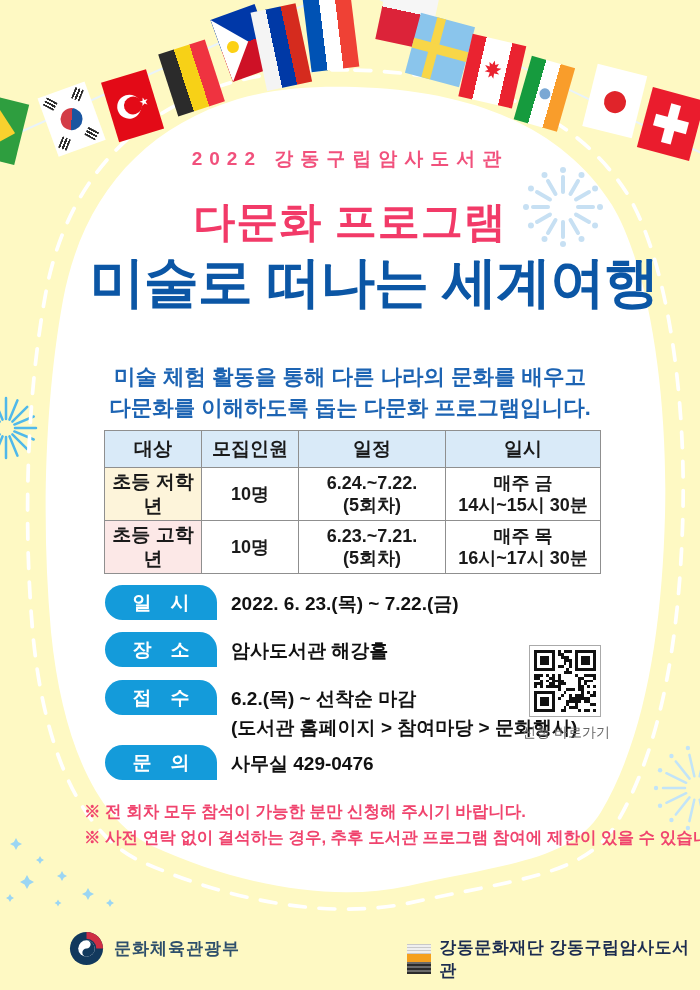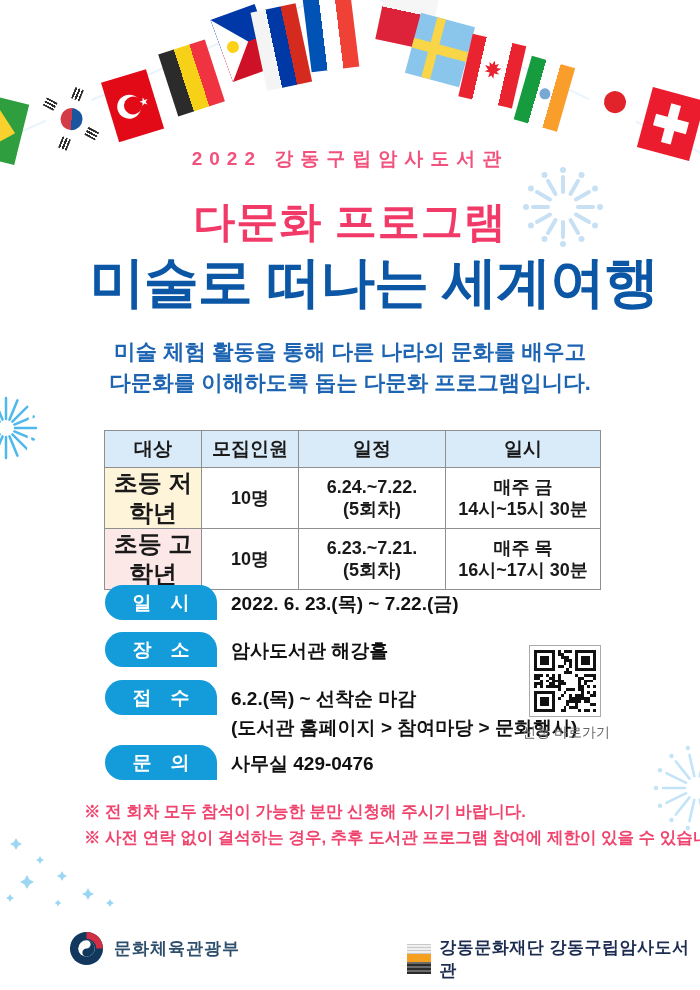--- a/index.html
+++ b/index.html
@@ -1,17 +1,17 @@
 <!DOCTYPE html>
 <html><head>
 <meta charset="utf-8">
 <style>
   html,body{margin:0;padding:0;background:#888;}
   .poster{position:relative;width:700px;height:990px;overflow:hidden;
-    background:#ffffff;font-family:"Liberation Sans",sans-serif;}
+    background:#fef9c3;font-family:"Liberation Sans",sans-serif;}
   .abs{position:absolute;}
   svg.bg{position:absolute;left:0;top:0;z-index:0;}
 
   
   .flag{position:absolute;z-index:2;transform-origin:50% 0;}
   .flag>div{position:absolute;}
   .f-brazil{left:-26px;top:98px;width:56px;height:62px;transform:rotate(14deg);background:#2e9e3f;}
   .br-diamond{left:12%;top:18%;width:76%;height:64%;background:#f8d12e;clip-path:polygon(50% 0,100% 50%,50% 100%,0 50%);}
   .f-korea{left:36px;top:90px;width:50px;height:62px;transform:rotate(-20deg);background:#fff;}
   .kr-tg{left:50%;top:50%;width:22px;height:22px;margin:-11px 0 0 -11px;border-radius:50%;
@@ -51,31 +51,31 @@
   .f-swiss{left:652px;top:94px;width:54px;height:62px;transform:rotate(15deg);background:#ea1c2d;}
   .ch-v{left:41%;top:18%;width:18%;height:64%;background:#fff;}
   .ch-h{left:18%;top:41%;width:64%;height:18%;background:#fff;}
 
   
   .content{position:absolute;inset:0;z-index:3;}
   .center{left:0;width:700px;text-align:center;}
   .subtitle{top:146px;font-size:19px;font-weight:700;letter-spacing:7px;color:#f1517c;}
   .title1{top:194px;font-size:42px;font-weight:800;color:#f23a68;letter-spacing:1px;}
   .title2{top:246px;font-size:55px;font-weight:800;color:#0b56a5;letter-spacing:-1px;padding-left:24px;}
-  .desc{font-size:21.5px;font-weight:600;color:#1d64b3;}
+  .desc{font-size:21.5px;font-weight:600;color:#1d64b3;margin-top:25px;}
   .desc1{top:337px;} .desc2{top:368px;}
 
   
   table.prog{position:absolute;left:104px;top:430px;border-collapse:collapse;z-index:3;
     font-size:18px;color:#1a1a1a;text-align:center;background:#fff;}
   table.prog td,table.prog th{border:1px solid #8f8f8f;padding:0;}
   table.prog th{height:36px;background:#d9eaf8;font-size:19px;font-weight:700;}
   table.prog td{height:52px;font-weight:600;line-height:1.25;}
   .c1{width:96px;} .c2{width:96px;} .c3{width:146px;} .c4{width:154px;}
-  .cell-target{font-size:24px;font-weight:700;}
+  .cell-target{font-size:19px;font-weight:700;}
   .bg-yellow{background:#fdf4da;} .bg-pink{background:#fce8e7;}
 
   
   .pill{position:absolute;left:105px;width:112px;height:35px;background:#149bda;
     border-radius:18px 18px 0 18px;color:#fff;font-size:19px;font-weight:700;
     display:flex;align-items:center;justify-content:center;z-index:3;}
   .ival{position:absolute;left:231px;font-size:19px;font-weight:600;color:#111;z-index:3;white-space:nowrap;}
   .p1{top:585px;} .v1{top:591px;}
   .p2{top:632px;} .v2{top:638px;}
   .p3{top:680px;} .v3{top:686px;} .v3b{top:715px;}

